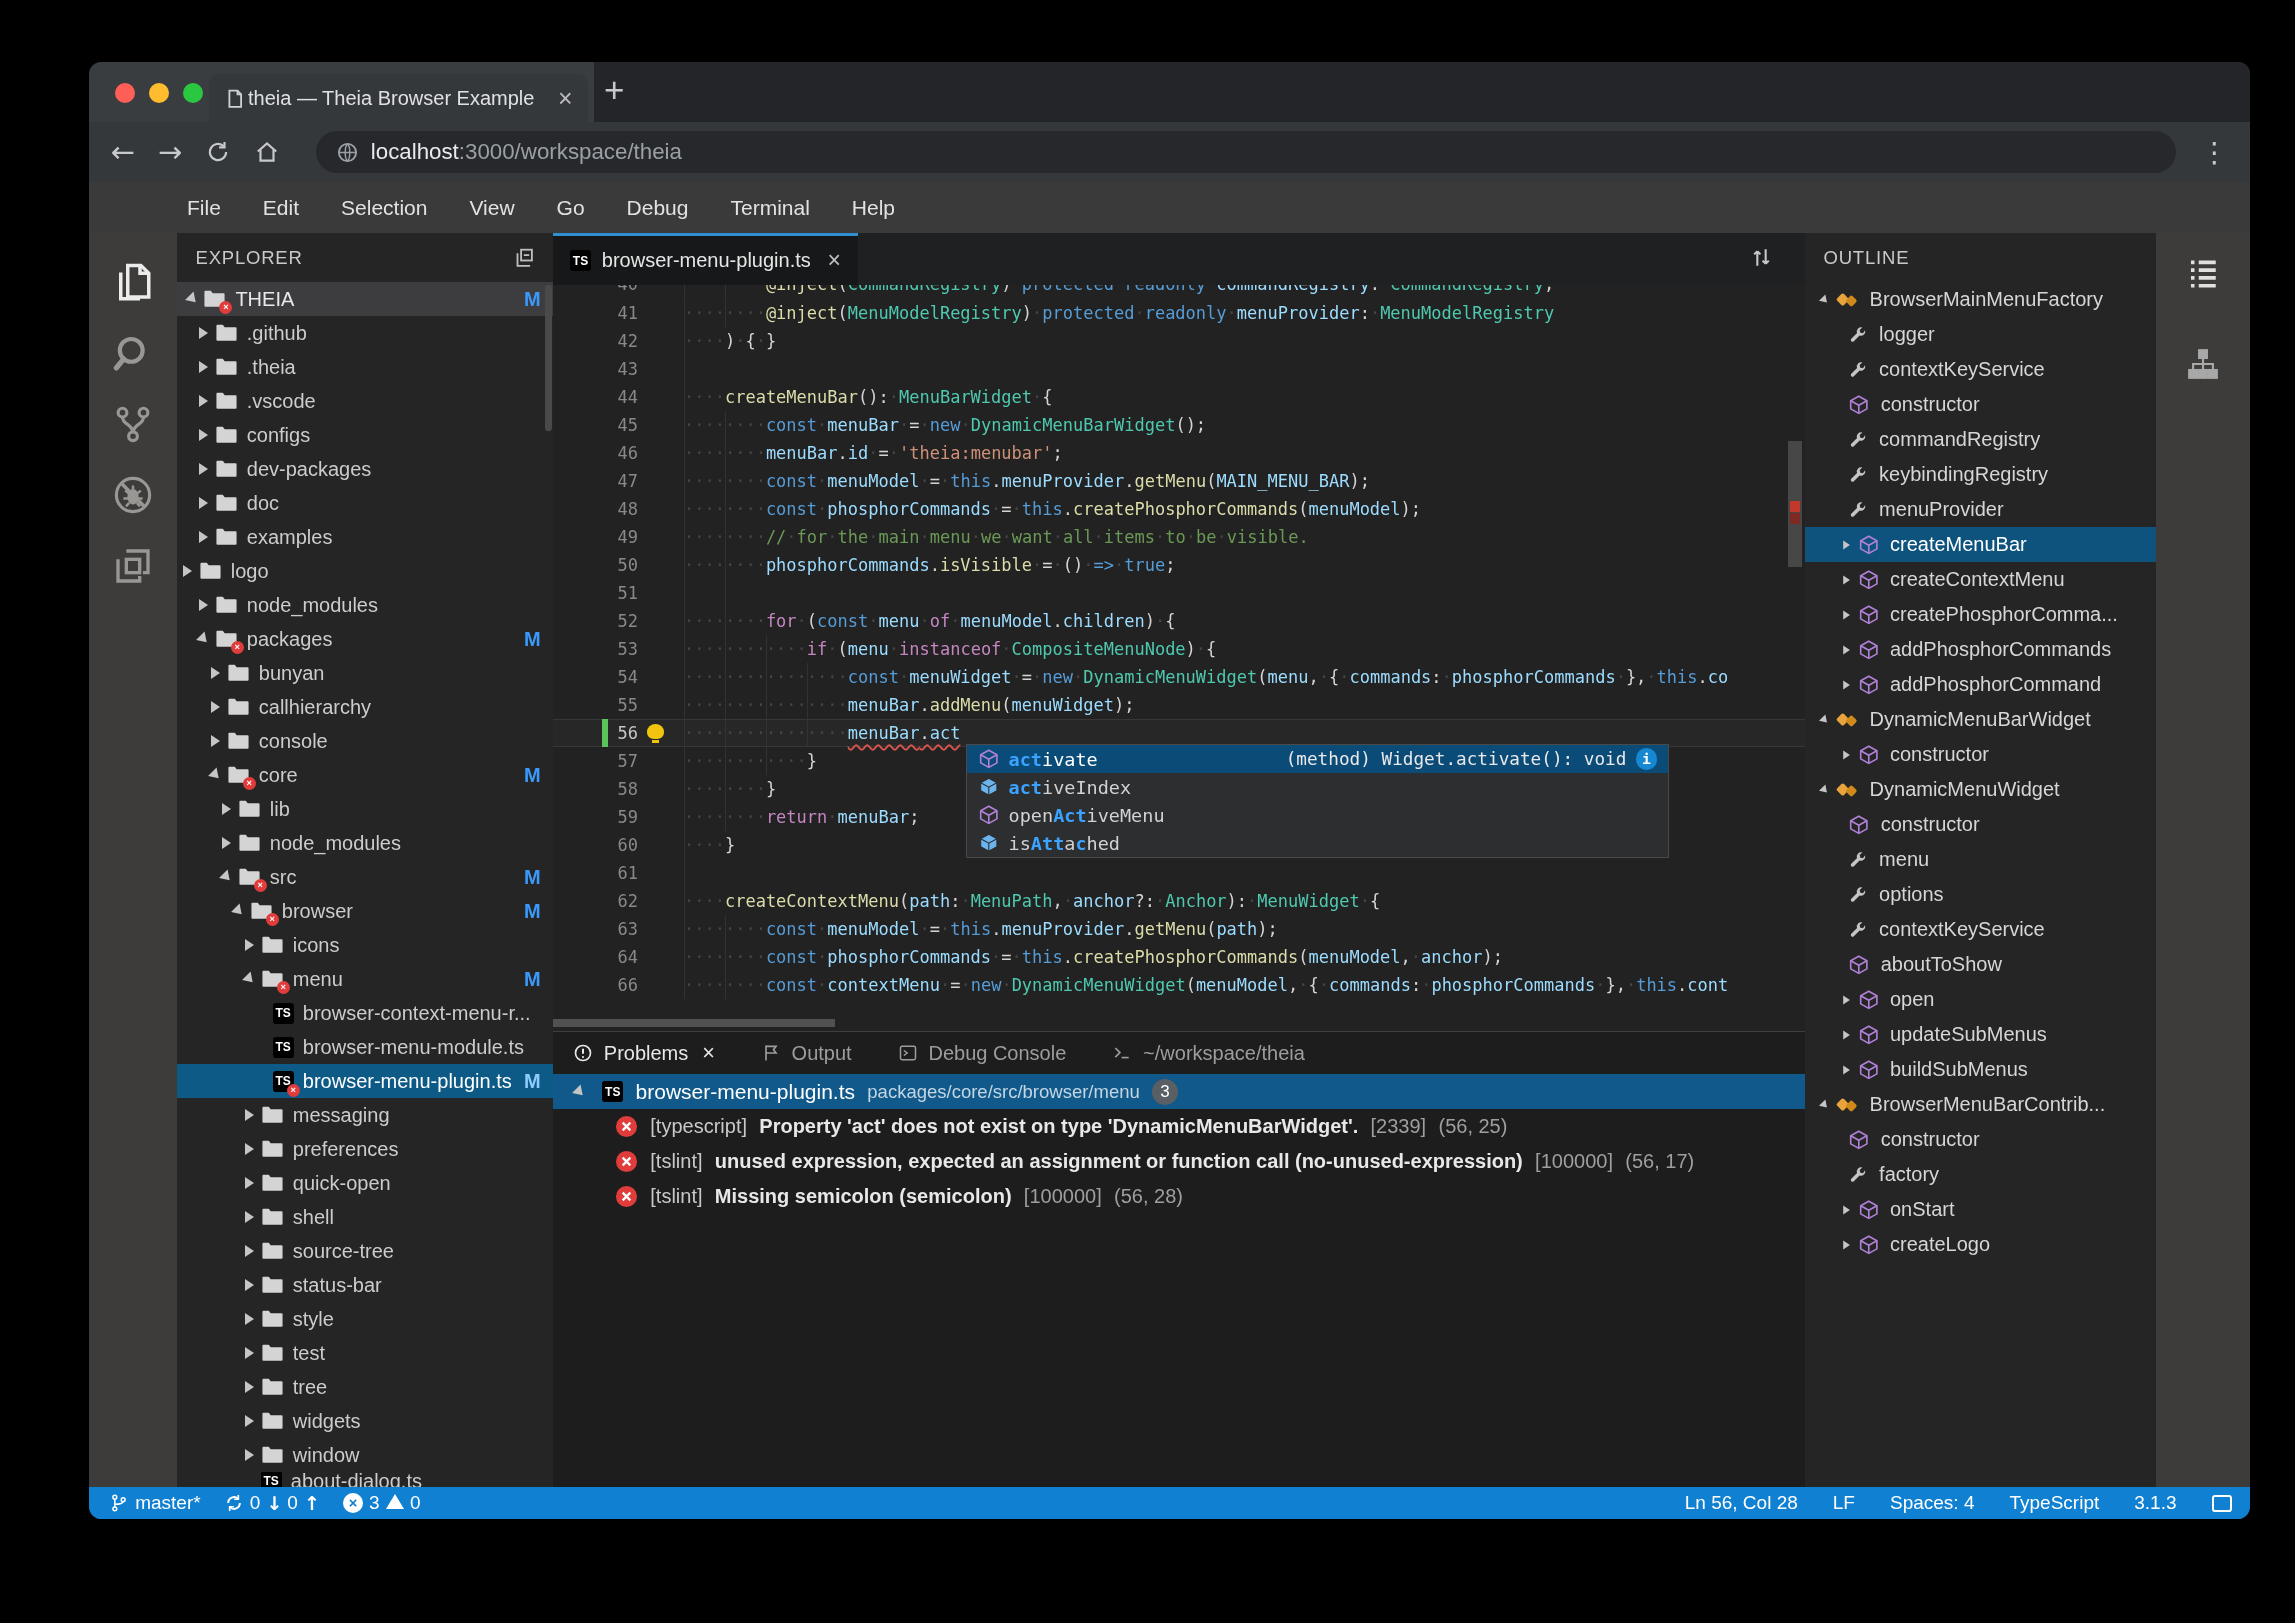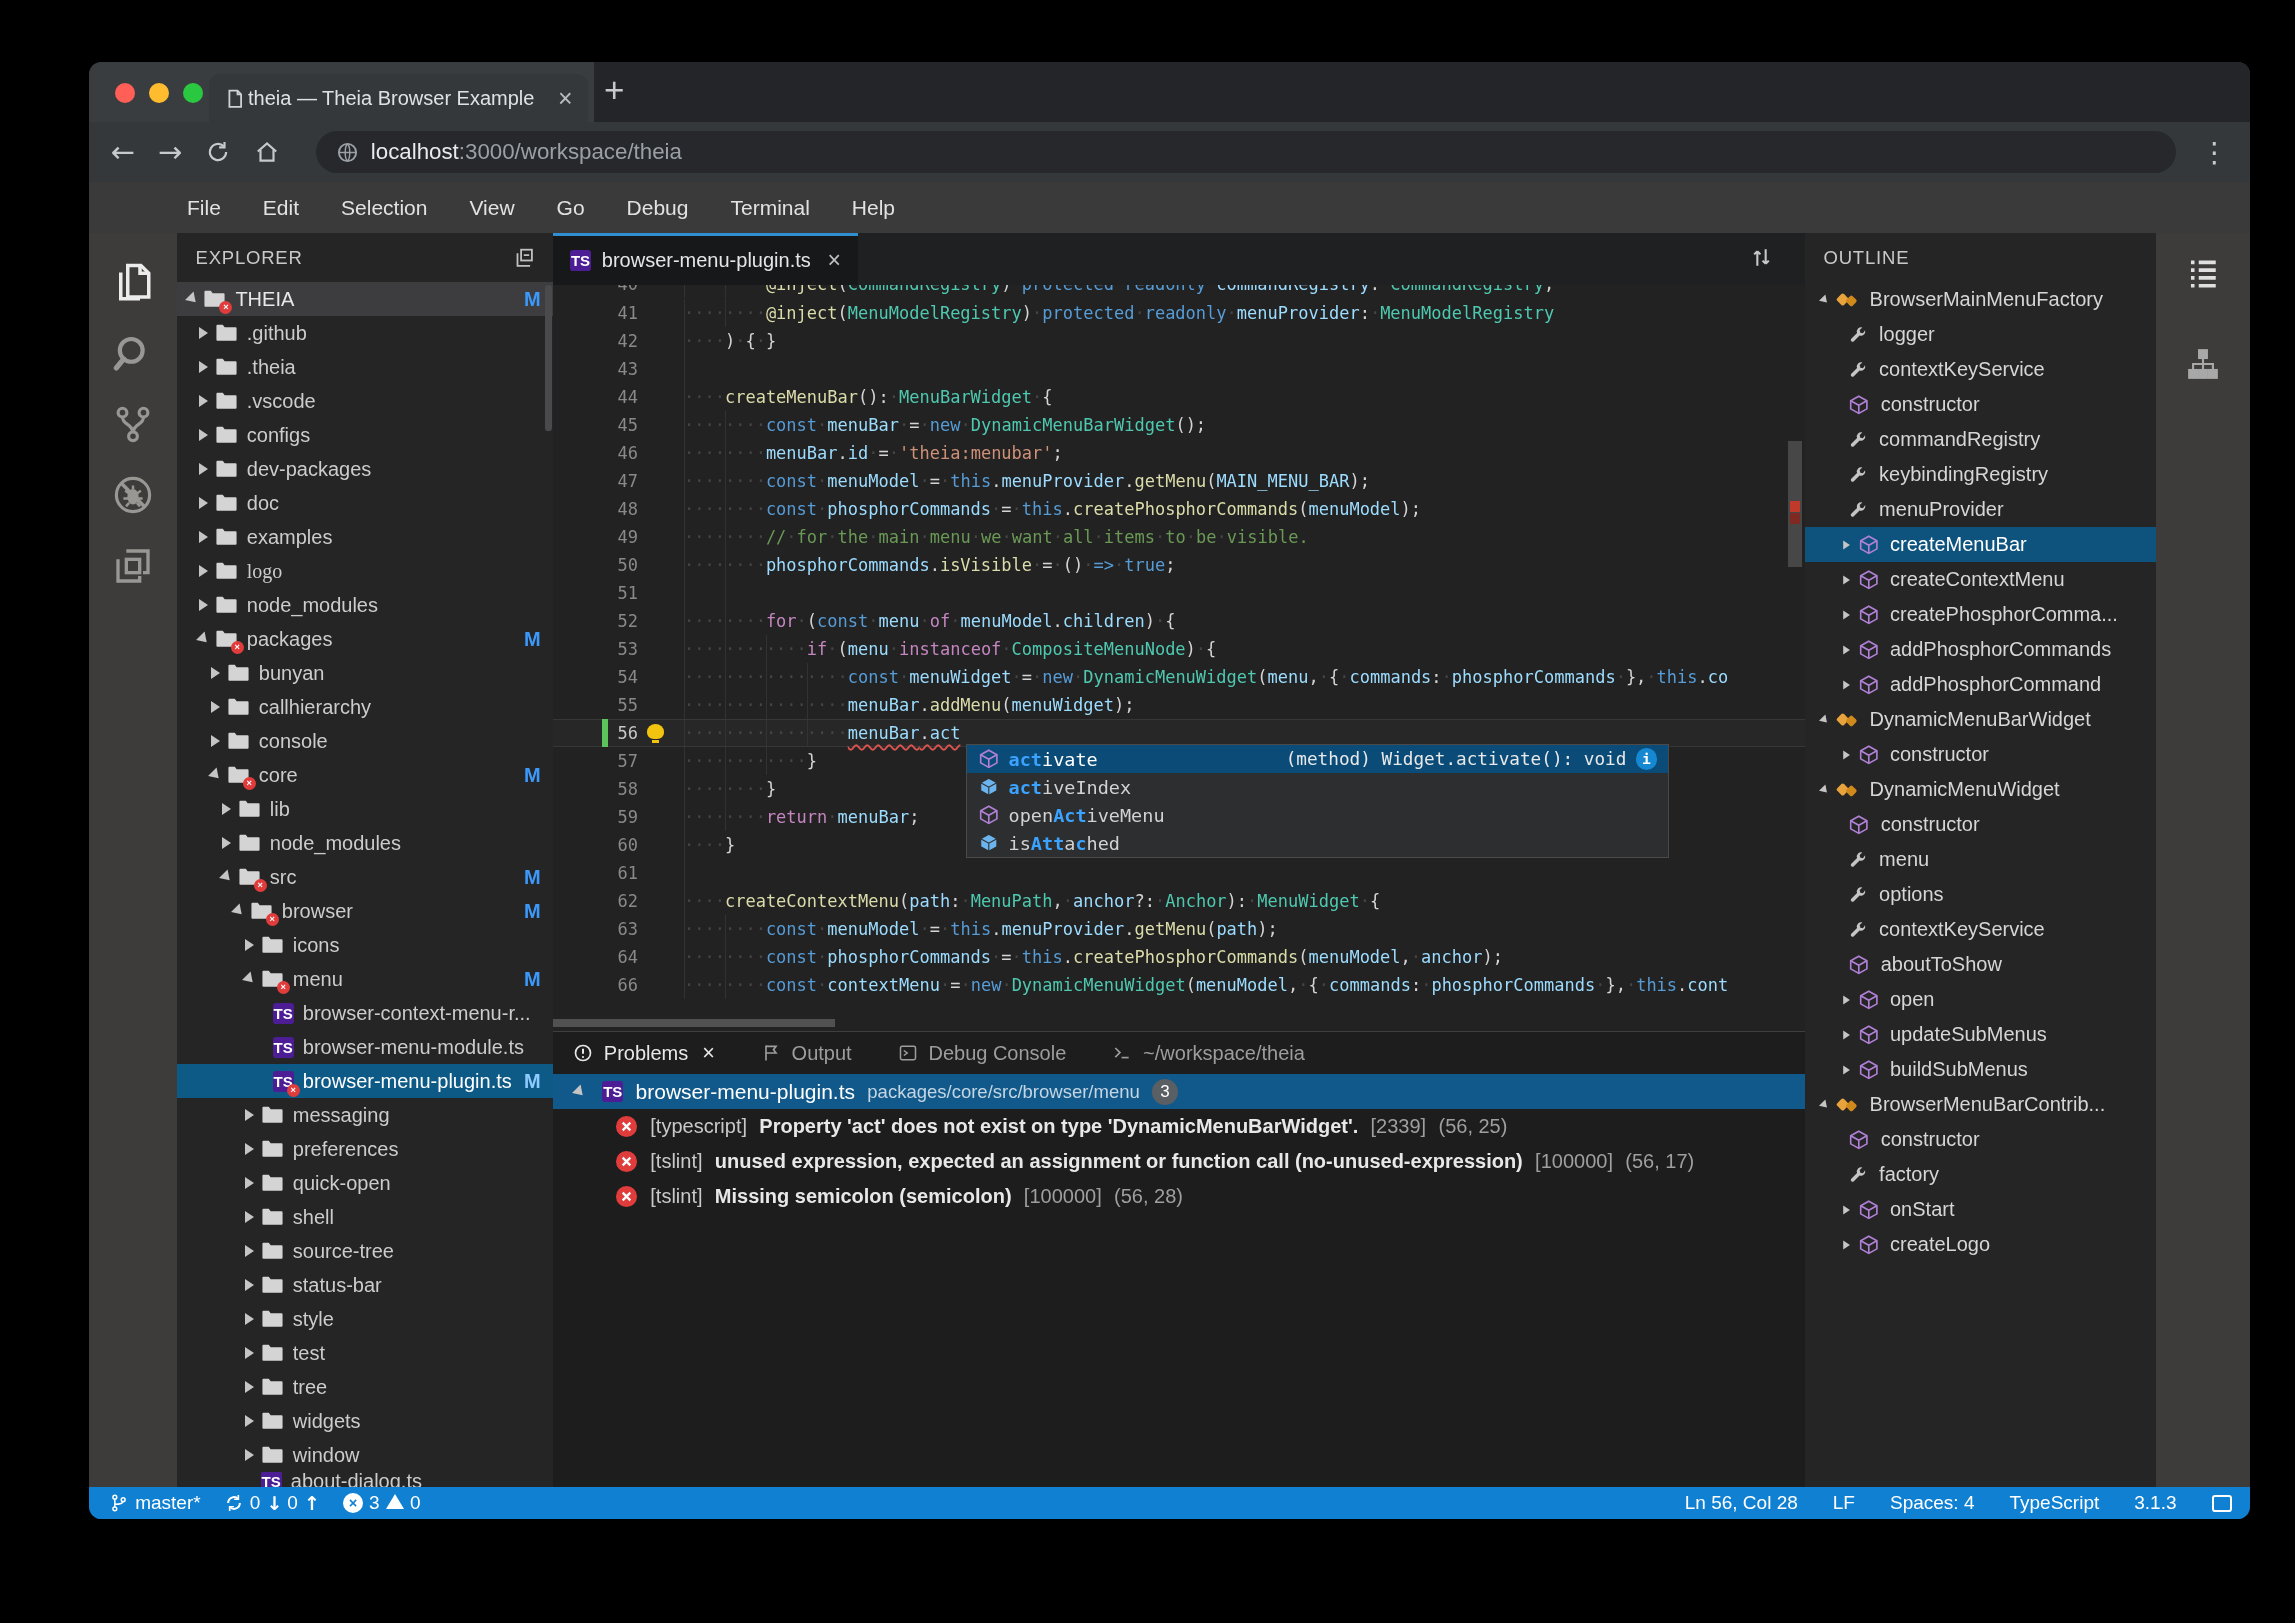--- a/index.html
+++ b/index.html
@@ -51,21 +51,21 @@
   .xrow.sel  { background:#0e5a87; color:#fff; }
   .xrow.clip { height:18.5px; overflow:hidden; }
   .tw { width:21.6px; display:inline-flex; justify-content:center; flex:none; }
   .tw i { width:0; height:0; border-style:solid; display:block; }
   .tw.col i { border-width:6.2px 0 6.2px 9.2px; border-color:transparent transparent transparent #c5c5c5; }
   .tw.exp i { border-width:6.2px 0 6.2px 9.2px; border-color:transparent transparent transparent #c5c5c5; transform:rotate(45deg); }
   .spacer { width:21.6px; flex:none; }
   .iconwrap { position:relative; flex:none; display:flex; margin-right:9.2px; }
   .errdot { position:absolute; right:-6.2px; bottom:-5.4px; width:13px; height:13px; border-radius:50%;
             background:#e13c3c; color:#fff; font-size:9.2px; font-weight:bold; line-height:13px; text-align:center; }
-  .tschip { width:21px; height:21px; border-radius:3.1px; background:#4c1d95; color:#fff; font-size:15px; font-weight:bold;
+  .tschip { width:21px; height:21px; border-radius:3.1px; background:#000000; color:#fff; font-size:12px; font-weight:bold;
             display:flex; align-items:center; justify-content:center; flex:none; }
   .mbadge { position:absolute; right:12.3px; color:#3b99fc; font-weight:bold; font-size:20px; }
   .xrow.sel .mbadge { color:#8ecbff; }
   .xsb { position:absolute; right:1.5px; top:52px; width:6.2px; height:146px; background:#4a4a4d; border-radius:3.1px; }
 
   
   .editor { flex:1; position:relative; background:#222223; overflow:hidden; }
   .tabbar { position:absolute; top:0; left:0; right:0; height:52px; background:#1f2022; }
   .etab { position:absolute; left:0; top:0; height:52px; width:305px; background:#17181a;
           border-top:3.1px solid #2f8fd0; display:flex; align-items:center; padding:0 17px; gap:10.8px; }
@@ -341,21 +341,21 @@
             <span class="tw col">
               <i></i>
             </span>
             <span class="iconwrap">
               <svg width="23" height="20" viewBox="0 0 24 20">
                 <path d="M1.5 2.5a1 1 0 0 1 1-1h5.6l2 2.6h11.4a1 1 0 0 1 1 1v11.9a1 1 0 0 1-1 1h-19a1 1 0 0 1-1-1z" fill="#d4d4d4"></path>
               </svg>
             </span>
             <span class="xlabel">examples</span>
           </div>
-          <div class="xrow" style="padding-left: 16px; font-family: Liberation Serif, serif;">
+          <div class="xrow" style="">
             <span class="tw col">
               <i></i>
             </span>
             <span class="iconwrap">
               <svg width="23" height="20" viewBox="0 0 24 20">
                 <path d="M1.5 2.5a1 1 0 0 1 1-1h5.6l2 2.6h11.4a1 1 0 0 1 1 1v11.9a1 1 0 0 1-1 1h-19a1 1 0 0 1-1-1z" fill="#d4d4d4"></path>
               </svg>
             </span>
             <span class="xlabel">logo</span>
           </div>

